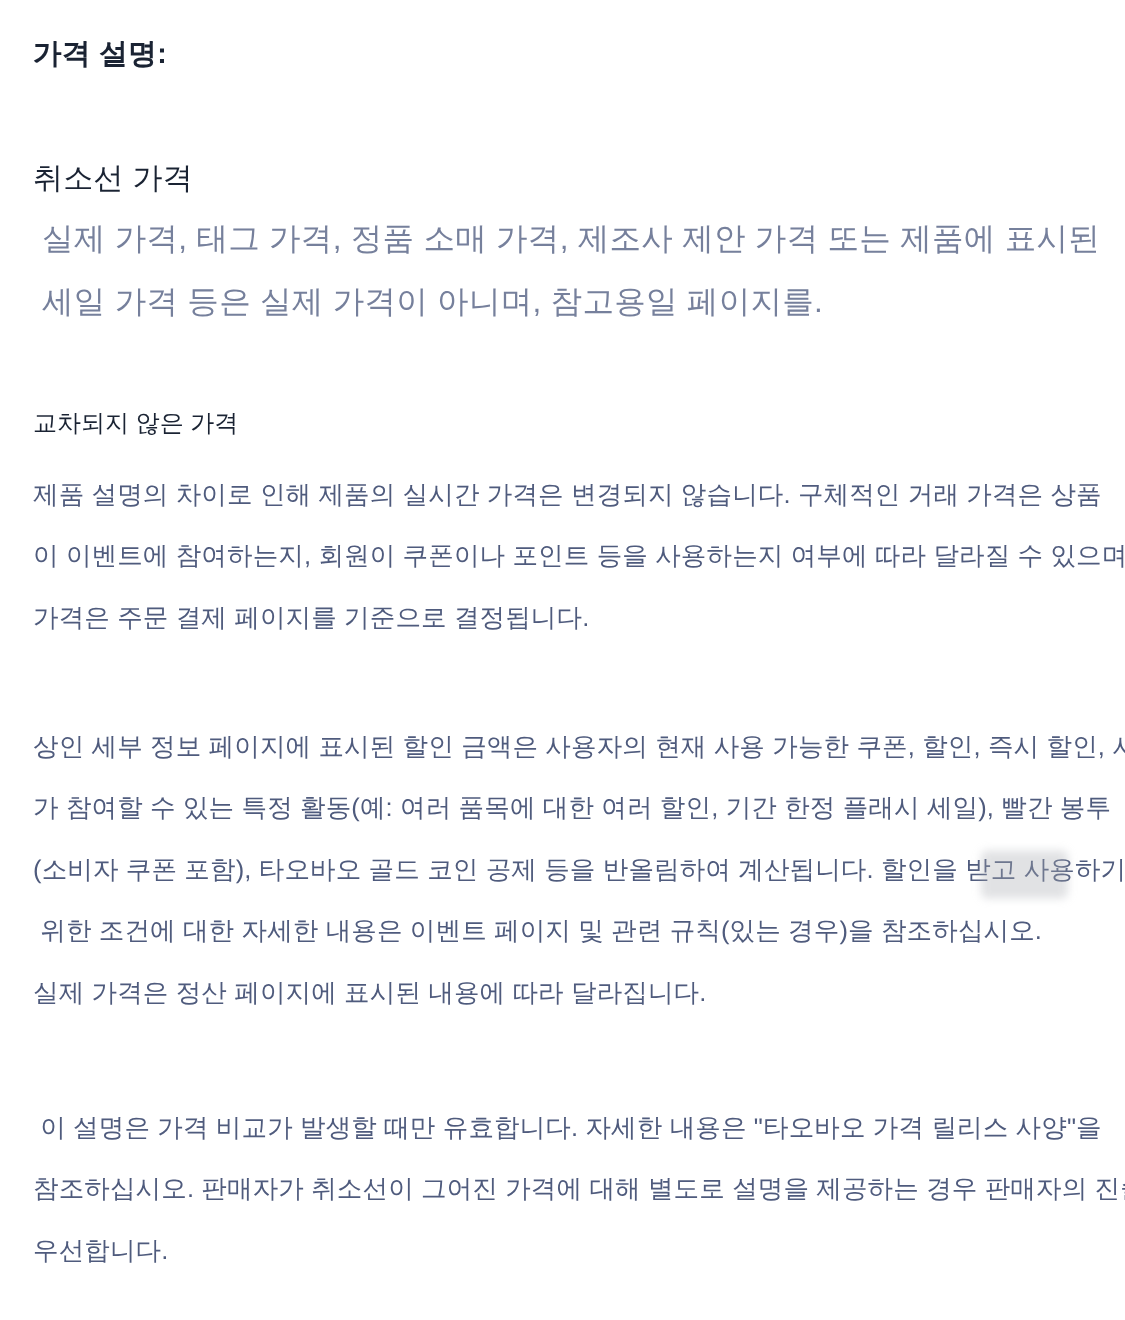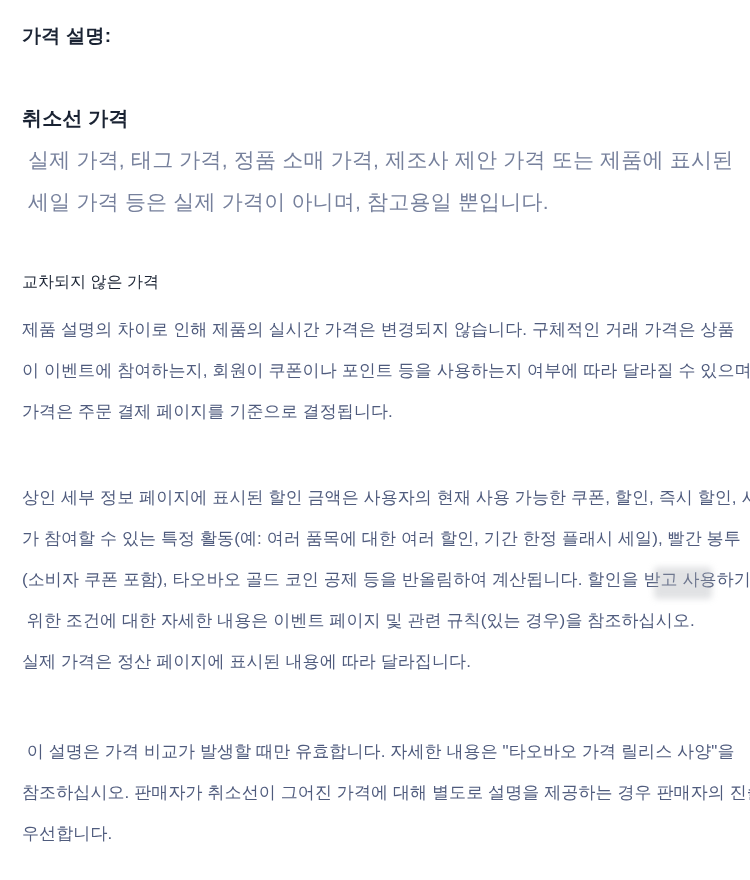--- a/index.html
+++ b/index.html
@@ -17,21 +17,21 @@
     overflow:hidden;
   }
   .line{white-space:pre;}
   .page-title{
     position:absolute;top:23px;left:22px;
     font-size:19px;font-weight:700;color:var(--c-heading);
     letter-spacing:0.3px;
   }
   .h-strike{
     position:absolute;top:105px;left:22px;
-    font-size:20px;font-weight:700;color:var(--c-heading);
+    font-size:20px;font-weight:400;color:var(--c-heading);
     letter-spacing:0.2px;
   }
   .note{
     position:absolute;top:139px;left:22px;
     font-size:21px;color:var(--c-light);
     line-height:42px;letter-spacing:0.2px;
   }
   .h-uncrossed{
     position:absolute;top:272px;left:22px;
     font-size:16px;font-weight:400;color:var(--c-heading);
@@ -52,21 +52,21 @@
 </style>
 </head>
 <body>
 
 <div class="page-title">가격 설명:</div>
 
 <div class="h-strike">취소선 가격</div>
 
 <div class="note">
   <div class="line"> 실제 가격, 태그 가격, 정품 소매 가격, 제조사 제안 가격 또는 제품에 표시된</div>
-  <div class="line"> 세일 가격 등은 실제 가격이 아니며, 참고용일 뿐입니다.</div>
+  <div class="line"> 세일 가격 등은 실제 가격이 아니며, 참고용일 페이지를.</div>
 </div>
 
 <div class="h-uncrossed">교차되지 않은 가격</div>
 
 <div class="para p1">
   <div class="line">제품 설명의 차이로 인해 제품의 실시간 가격은 변경되지 않습니다. 구체적인 거래 가격은 상품</div>
   <div class="line">이 이벤트에 참여하는지, 회원이 쿠폰이나 포인트 등을 사용하는지 여부에 따라 달라질 수 있으며, 최종</div>
   <div class="line">가격은 주문 결제 페이지를 기준으로 결정됩니다.</div>
 </div>
 

